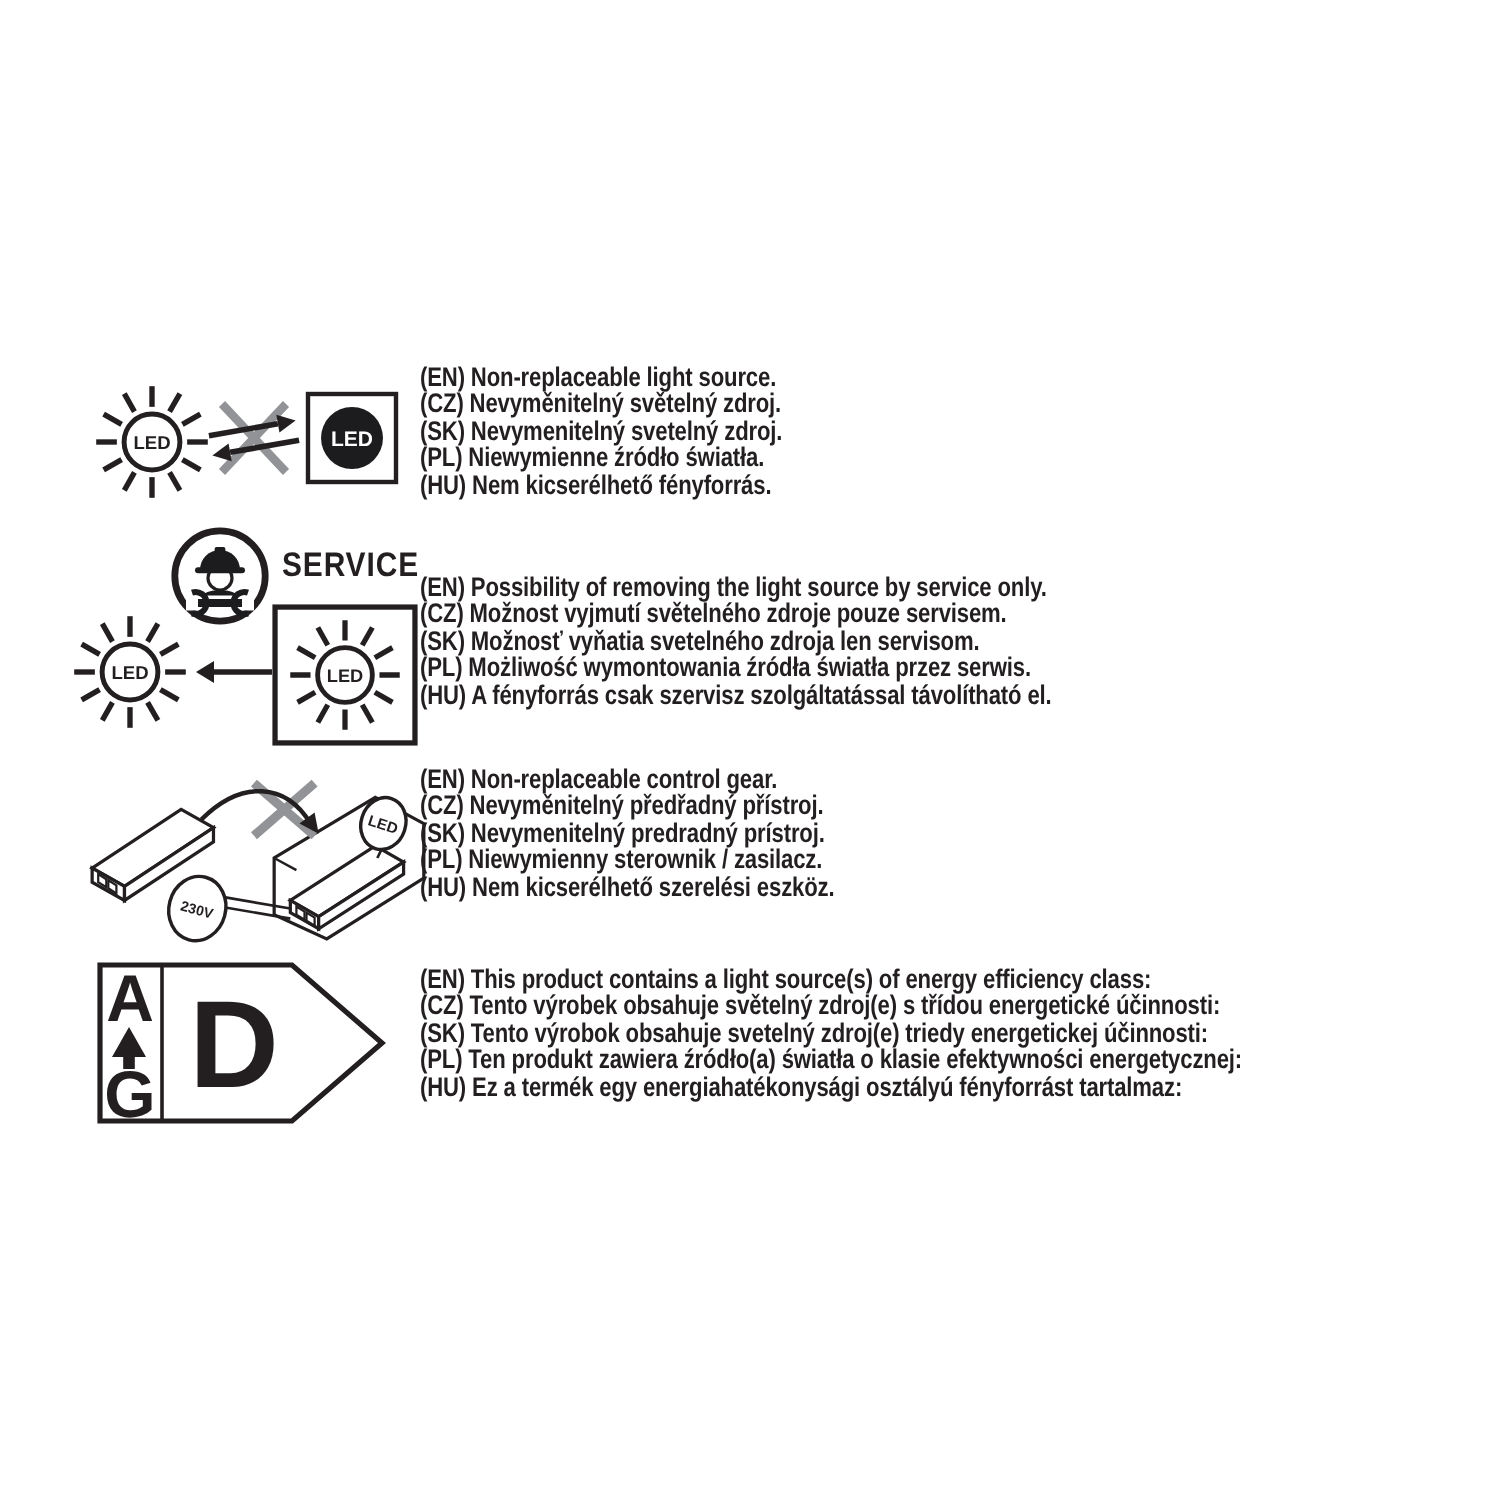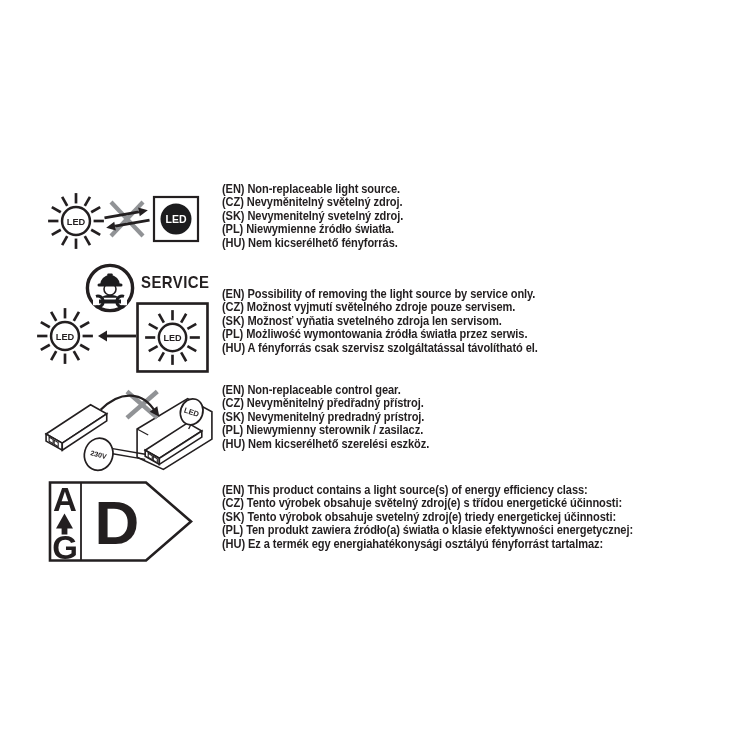--- a/index.html
+++ b/index.html
@@ -1,21 +1,21 @@
 <!DOCTYPE html>
 <html><head>
 <meta charset="utf-8">
 <style>
   html,body{margin:0;padding:0;background:#ffffff;}
   .canvas{
     position:relative;width:750px;height:750px;background:#ffffff;overflow:hidden;
     font-family:"Liberation Sans", sans-serif;color:#231f20;
   }
   .abs{position:absolute;}
-  .tblock{position:absolute;left:222px;}
+  .tblock{position:absolute;left:210px;}
   .tline{
     font-size:13.5px;font-weight:700;line-height:13.4px;white-space:nowrap;
     transform:scaleX(0.82);transform-origin:left top;letter-spacing:-0.1px;color:#231f20;
   }
   .service-label{
     font-size:17px;font-weight:700;letter-spacing:0.5px;white-space:nowrap;
     transform:scaleX(0.88);transform-origin:left top;color:#231f20;
   }
   svg{display:block;overflow:visible;}
 </style>

